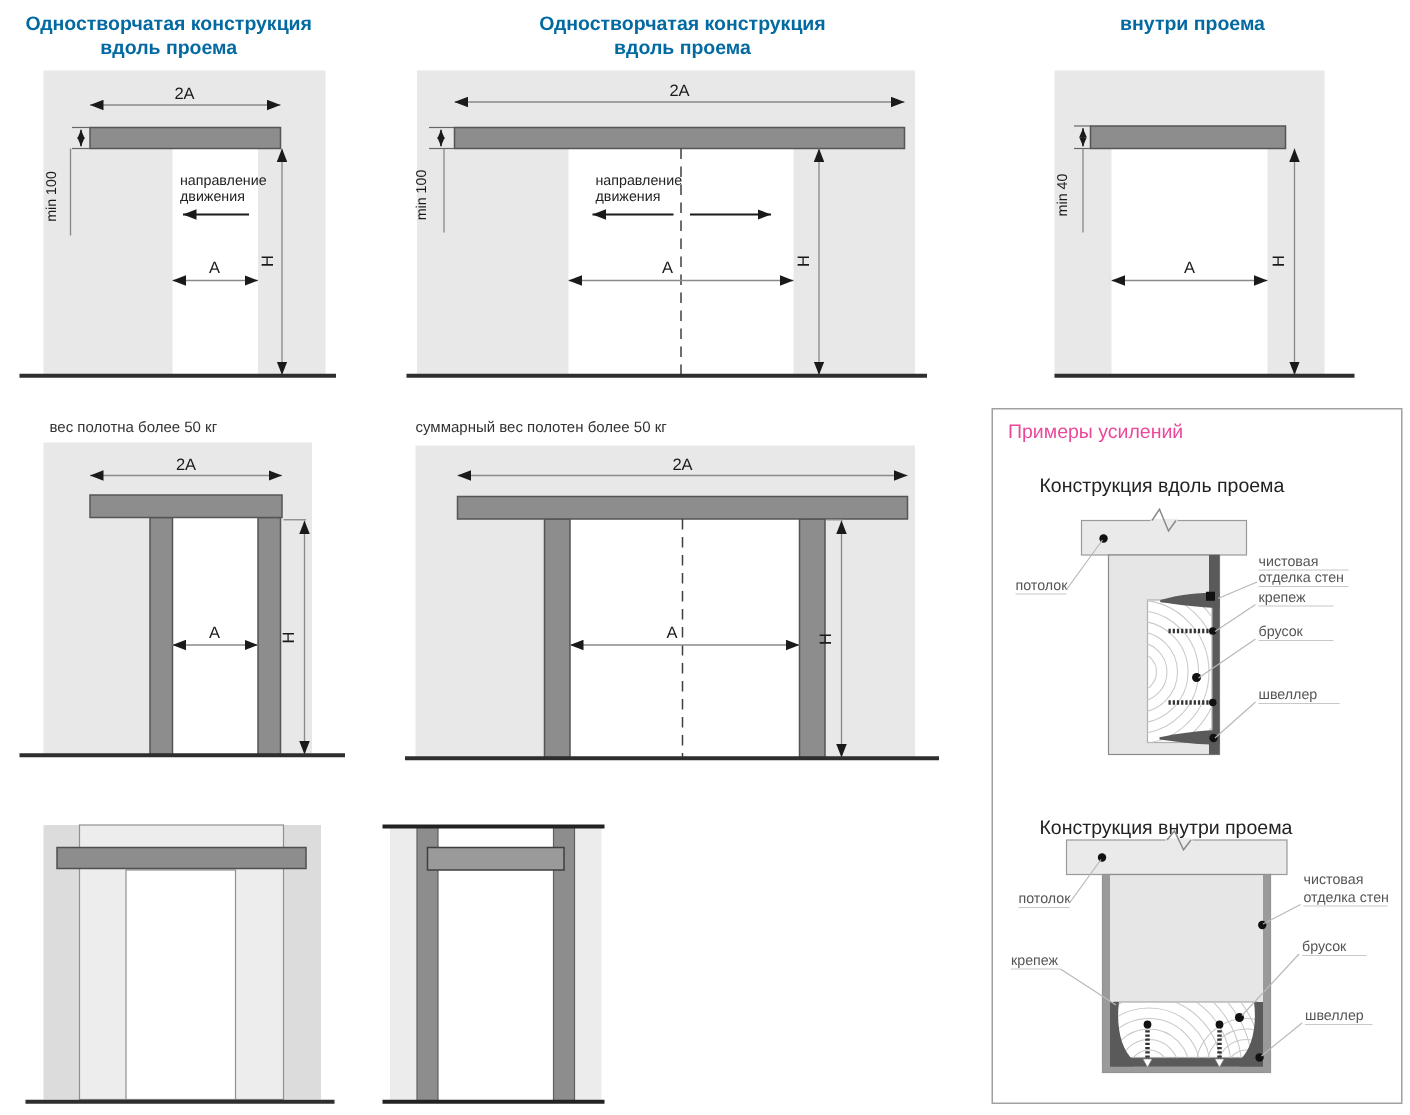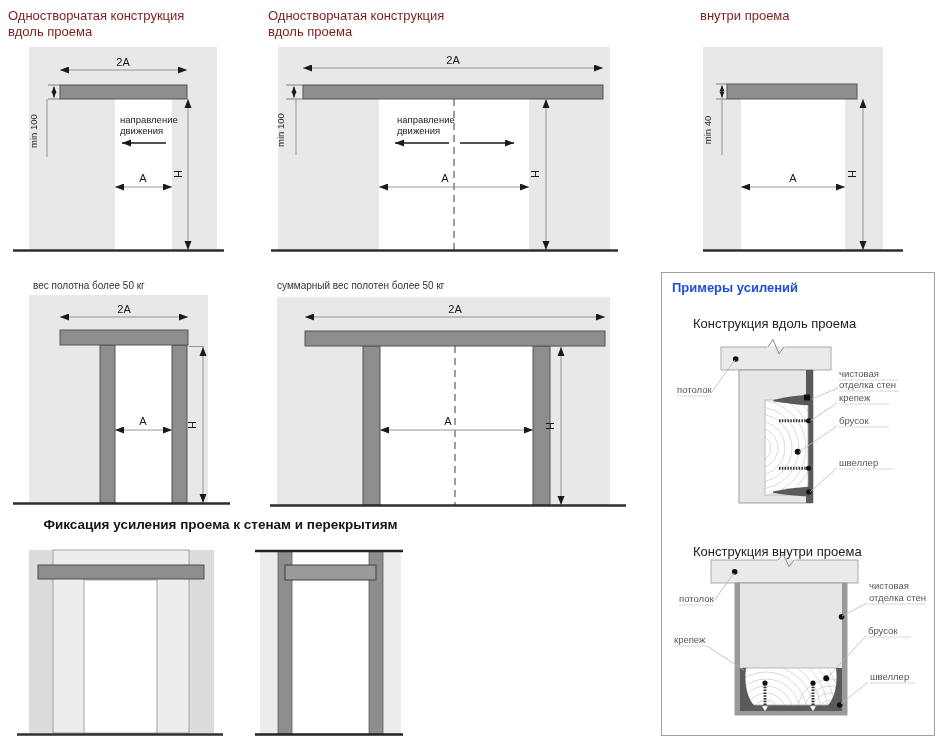--- a/index.html
+++ b/index.html
@@ -1,24 +1,24 @@
 <!DOCTYPE html>
 <html><head>
 <meta charset="utf-8">
 <style>
   html,body{margin:0;padding:0;background:#fff;}
   .page{position:relative;width:940px;height:743px;background:#fff;overflow:hidden;
         font-family:"Liberation Sans",sans-serif;}
   .abs{position:absolute;}
-  .dtitle{font-weight:normal;font-size:13px;line-height:16px;color:#7f1d1d;text-align:left;}
+  .dtitle{font-weight:bold;font-size:13px;line-height:16px;color:#0369a1;text-align:center;}
   .caption{font-size:10px;color:#333;}
   .bigtitle{font-weight:bold;font-size:13.5px;color:#151515;text-align:center;}
   .panel{position:absolute;left:661px;top:272px;width:272px;height:462px;
          border:1px solid #a0a0a0;background:#fff;}
-  .panel-h{position:absolute;left:10px;top:7px;font-weight:bold;font-size:13px;color:#1d4ed8;}
+  .panel-h{position:absolute;left:10px;top:7px;font-weight:normal;font-size:13px;color:#ec4899;}
   .panel-sub{position:absolute;font-size:13px;color:#222;}
   svg{position:absolute;overflow:visible;}
   svg text{font-family:"Liberation Sans",sans-serif;}
   .dim-t{font-size:11px;fill:#1a1a1a;text-anchor:middle;}
   .min-t{font-size:9.5px;fill:#1a1a1a;text-anchor:middle;}
   .dir-t{font-size:9.5px;fill:#222;}
   .pl{font-size:9.5px;fill:#555;}
   .diml{stroke:#8a8a8a;stroke-width:0.9;}
   .dirl{stroke:#1a1a1a;stroke-width:1.3;}
   .minl{stroke:#1a1a1a;stroke-width:1;}
@@ -60,21 +60,20 @@
   </div>
   <div class="abs dtitle" style="left:268px;top:8px;width:374px;">
     <div>Одностворчатая конструкция</div>
     <div>вдоль проема</div>
   </div>
   <div class="abs dtitle" style="left:700px;top:8px;width:190px;">
     <div>внутри проема</div>
   </div>
   <div class="abs caption" style="left:33px;top:280px;">вес полотна более 50 кг</div>
   <div class="abs caption" style="left:277px;top:280px;">суммарный вес полотен более 50 кг</div>
-  <div class="abs bigtitle" style="left:13px;top:517px;width:415px;">Фиксация усиления проема к стенам и перекрытиям</div>
 
   <svg style="left:8px;top:46px;" width="212" height="212" viewBox="0 0 212 212">
     <rect class="wall" x="21" y="1" width="188" height="203.5"></rect>
     <rect x="107" y="53" width="57" height="151.5" fill="#fff"></rect>
     <rect class="beam" x="52" y="39" width="127" height="14"></rect>
     <line class="diml" x1="52" y1="24" x2="179" y2="24" marker-start="url(#as)" marker-end="url(#ae)"></line>
     <text class="dim-t" x="115" y="20">2A</text>
     <line class="tick" x1="40" y1="39" x2="52" y2="39"></line>
     <line class="tick" x1="40" y1="53" x2="52" y2="53"></line>
     <line class="minl" x1="46" y1="40.5" x2="46" y2="51.5" marker-start="url(#as2)" marker-end="url(#ae2)"></line>

